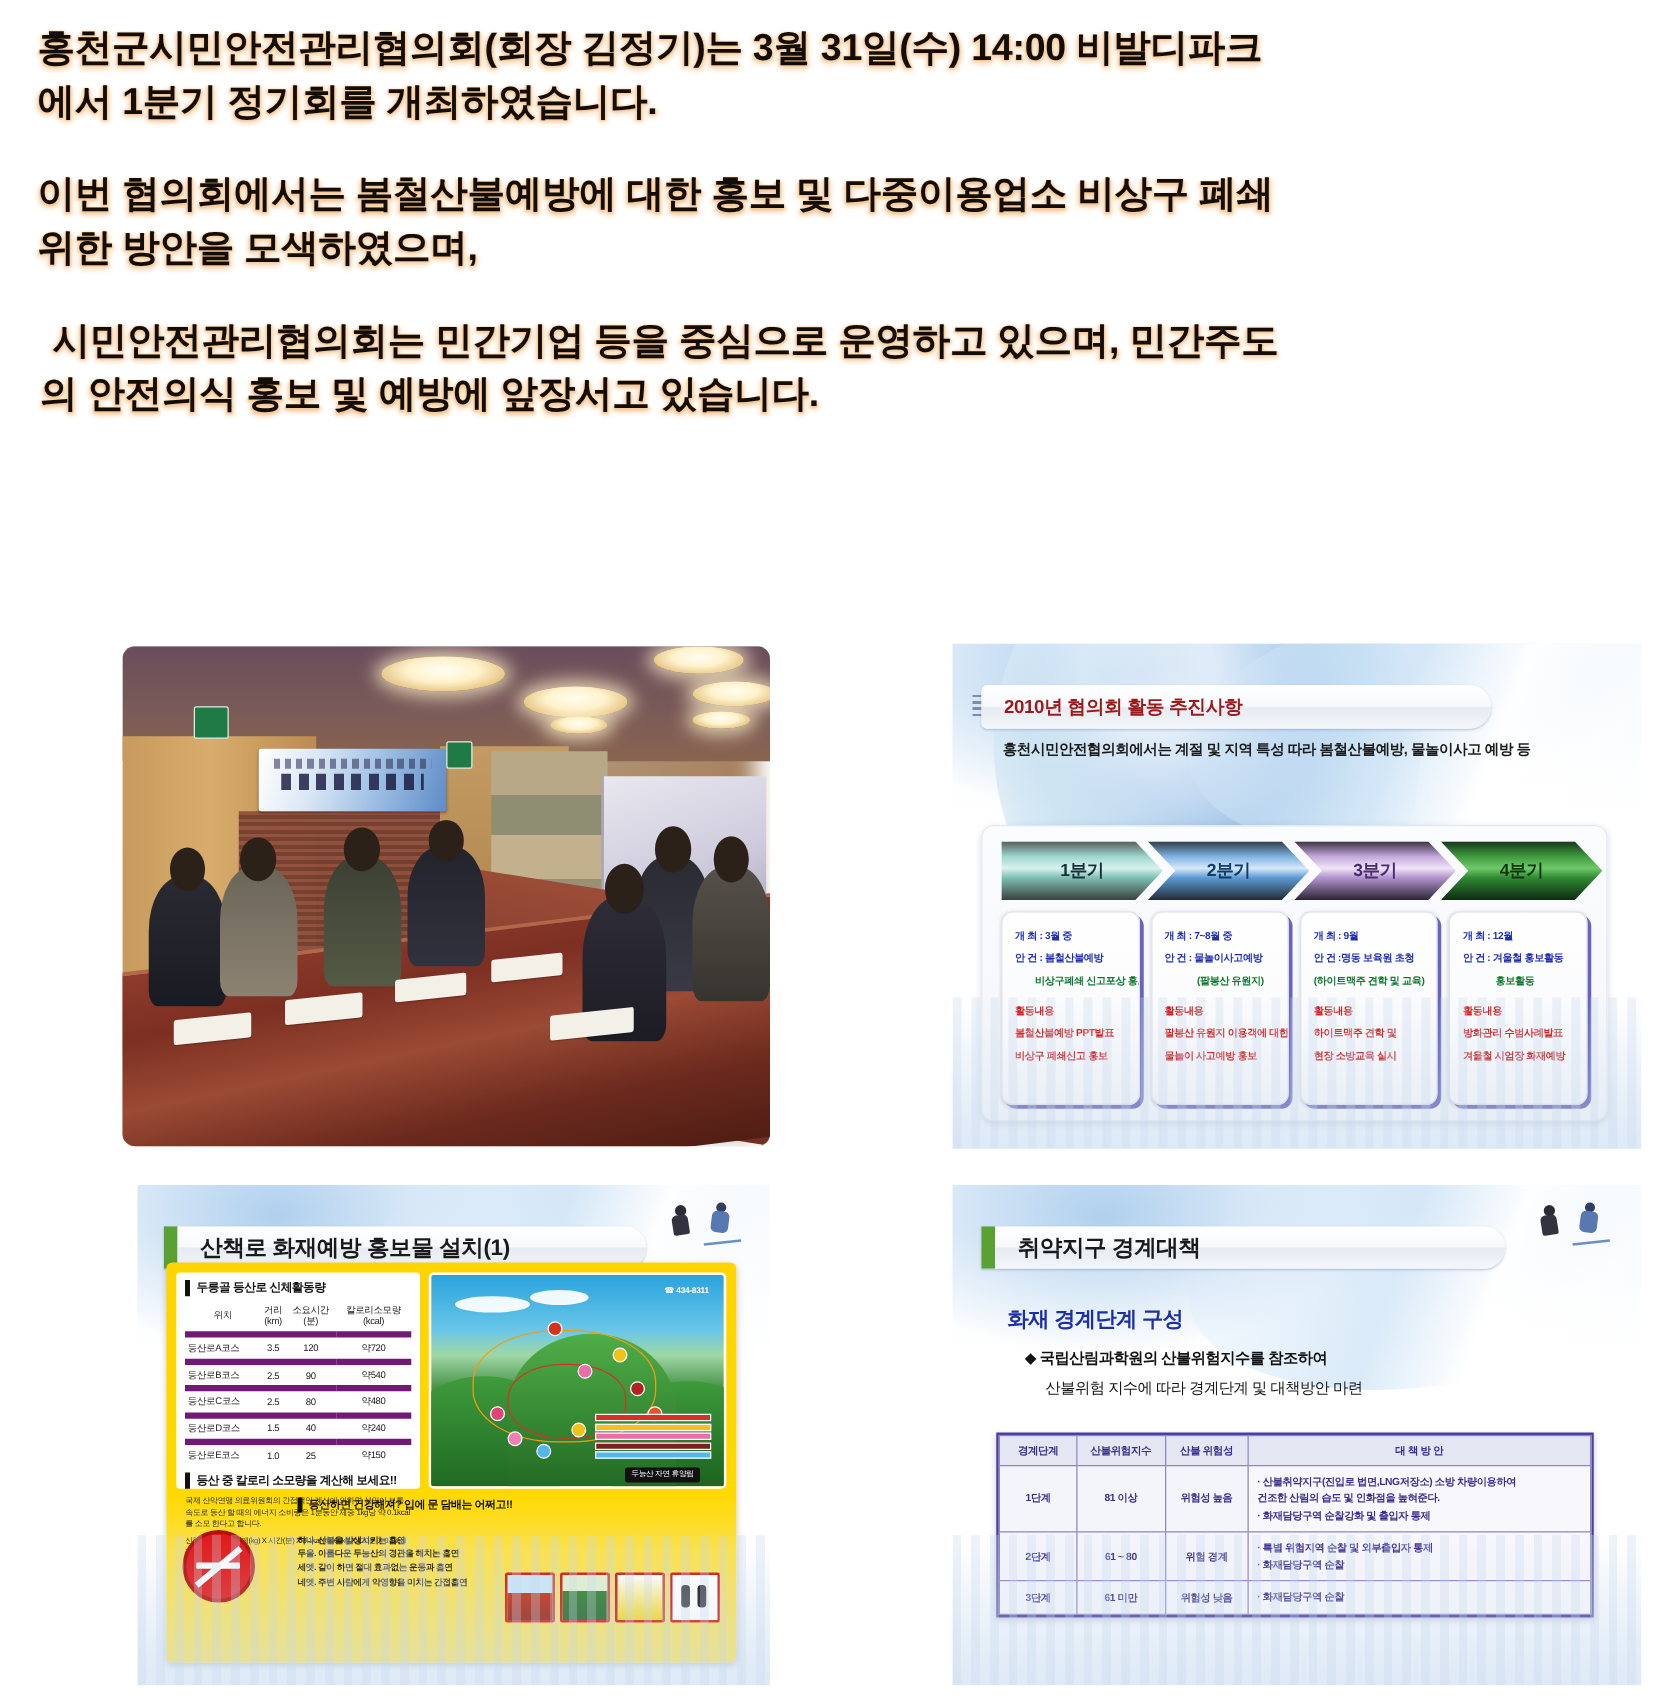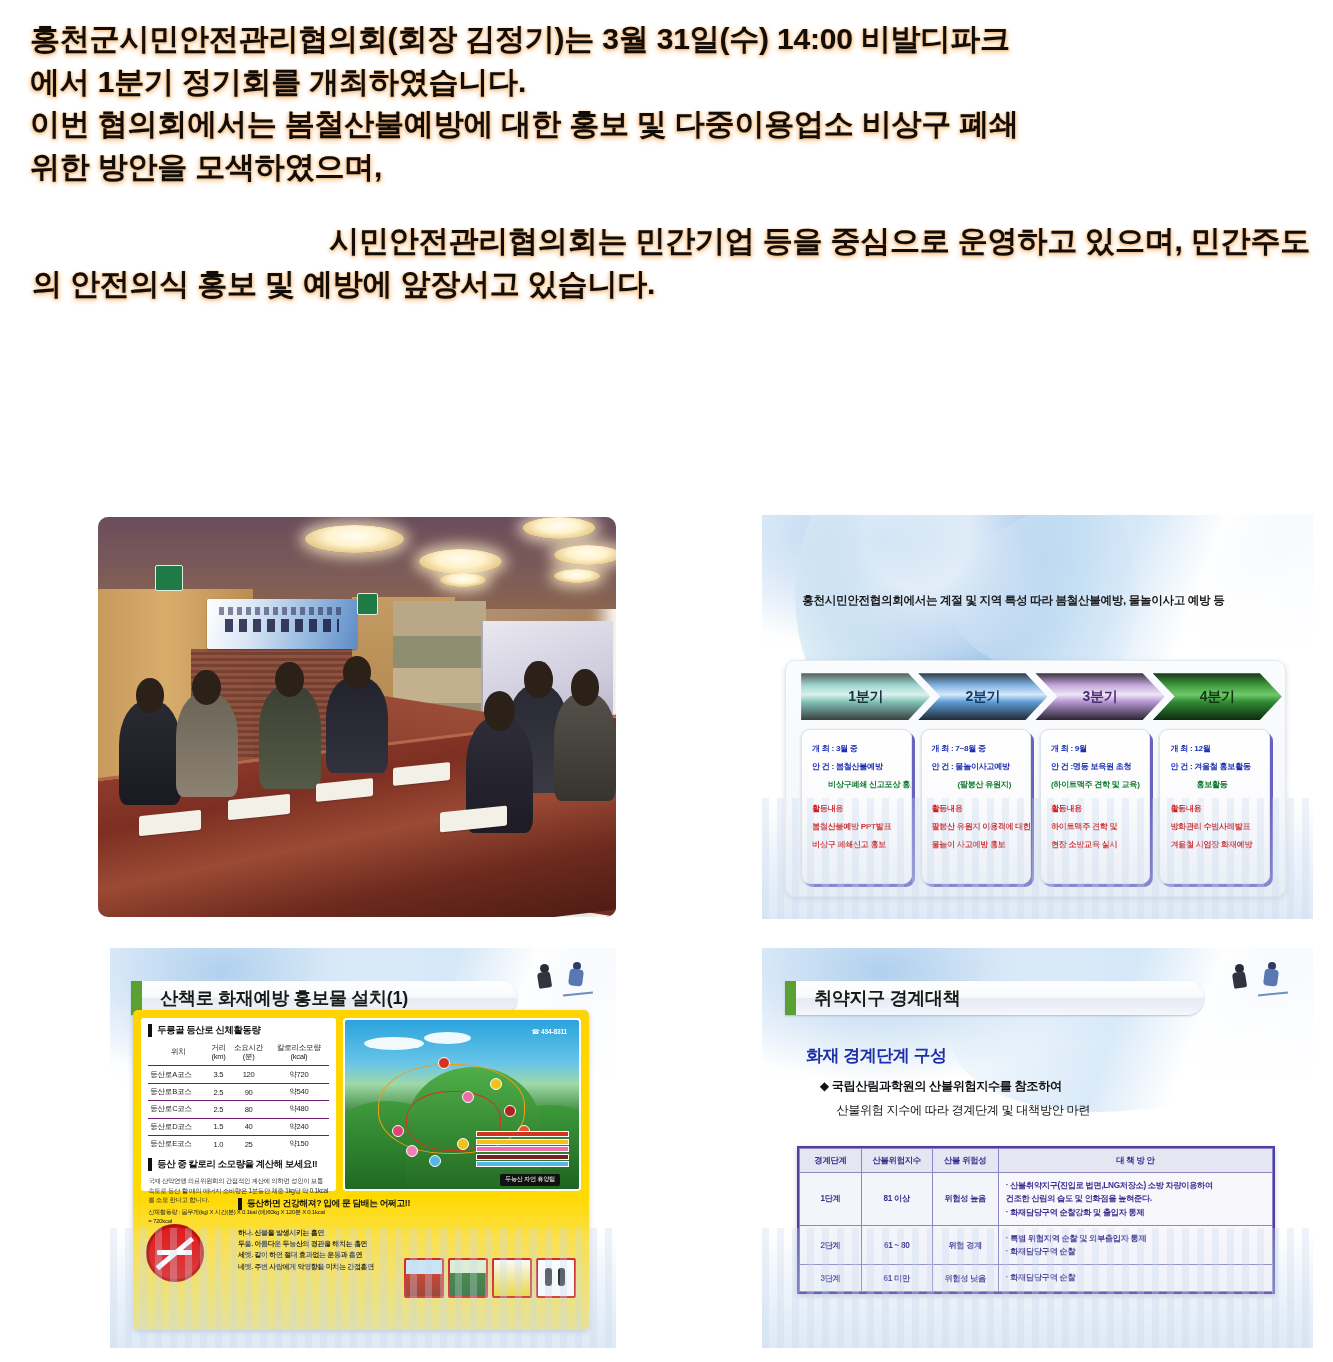--- a/index.html
+++ b/index.html
@@ -19,24 +19,24 @@
     font-size:30px;line-height:1.42;font-weight:bold;color:#120d08;
     letter-spacing:-0.2px;
     text-shadow:
       0 0 1px #f4bf86,
       1px 1px 2px #f6cb9c,
       -1px 1px 2px #f6cb9c,
       2px 2px 4px #fadfc2,
       -2px 2px 4px #fadfc2,
       0 3px 6px #fdeedd;
   }
-  .para.p2{}
+  .para.p2{margin-top:32px;}
   .para.p3{margin-top:32px;padding-left:2px;}
   .para .ln{display:block;white-space:nowrap;}
-  .para .ln.ind{padding-left:10px;text-align:right;}
+  .para .ln.ind{padding-left:10px;}
 
   
   .media{position:absolute;left:0;top:505px;width:1333px;height:857px;}
 
   .cell{position:absolute;}
   .cell-photo{left:98px;top:12px;width:518px;height:400px;}
   .cell-slide1{left:762px;top:10px;width:551px;height:404px;}
   .cell-slide2{left:110px;top:443px;width:506px;height:400px;}
   .cell-slide3{left:762px;top:443px;width:551px;height:400px;}
 
@@ -198,21 +198,21 @@
     border-radius:5px;box-shadow:0 2px 5px rgba(120,130,150,.4);
     padding:8px;box-sizing:border-box;
   }
   .p-top{display:flex;gap:7px;height:57%;}
   .p-left{width:45%;background:#ffffff;border-radius:3px;padding:6px 7px;box-sizing:border-box;}
   .p-h{font-size:9.4px;font-weight:bold;color:#111;border-left:4px solid #111;
     padding-left:5px;letter-spacing:-.4px;margin-bottom:5px;}
   table.tt{width:100%;border-collapse:collapse;font-size:7.6px;color:#1a1a1a;letter-spacing:-.3px;}
   table.tt th{font-weight:normal;padding:2px 0 4px;text-align:center;line-height:1.15;}
   table.tt th:first-child{text-align:center;}
-  table.tt td{padding:3.2px 0;text-align:center;border-top:1px solid #701a75;}
+  table.tt td{padding:3.2px 0;text-align:center;border-top:5px solid #701a75;}
   table.tt td:first-child{text-align:left;padding-left:2px;}
   .p-note{font-size:6.4px;color:#2a2a2a;line-height:1.45;margin-top:5px;letter-spacing:-.3px;}
   .p-formula{font-size:6.1px;color:#222;margin-top:4px;letter-spacing:-.3px;}
 
   .p-right{width:55%;border-radius:4px;position:relative;overflow:hidden;
     background:linear-gradient(180deg,#2aa3dd 0%,#69c6e8 26%,#9fd8a7 38%,#2f7d2c 58%,#1d5f20 100%);
     border:2px solid #ffffff;box-sizing:border-box;}
   .mtn{position:absolute;border-radius:50% 50% 0 0;}
   .m1{left:-8%;bottom:0;width:52%;height:52%;background:linear-gradient(180deg,#3f9b3c,#1f6a22);}
   .m2{left:26%;bottom:0;width:58%;height:72%;background:linear-gradient(180deg,#4fae48,#236b24);}
@@ -360,20 +360,24 @@
       <div class="paper" style="left:57%;top:62%;width:11%;height:4.5%;"></div>
       <div class="paper" style="left:66%;top:73%;width:13%;height:5%;"></div>
     </div>
   </div>
 
   <div class="cell cell-slide1">
     <div class="slide">
       <div class="globe"></div>
       <div class="swoosh"></div>
 
+      <div class="s-title">
+        <i class="tick"></i>
+        <span>2010년 협의회 활동 추진사항</span>
+      </div>
 
       <div class="s-lead">
         <div>홍천시민안전협의회에서는 계절 및 지역 특성 따라 봄철산불예방, 물놀이사고 예방 등</div>
       </div>
 
       <div class="board">
         <div class="chevrons">
           <div class="chev ch1">1분기</div>
           <div class="chev ch2">2분기</div>
           <div class="chev ch3">3분기</div>

